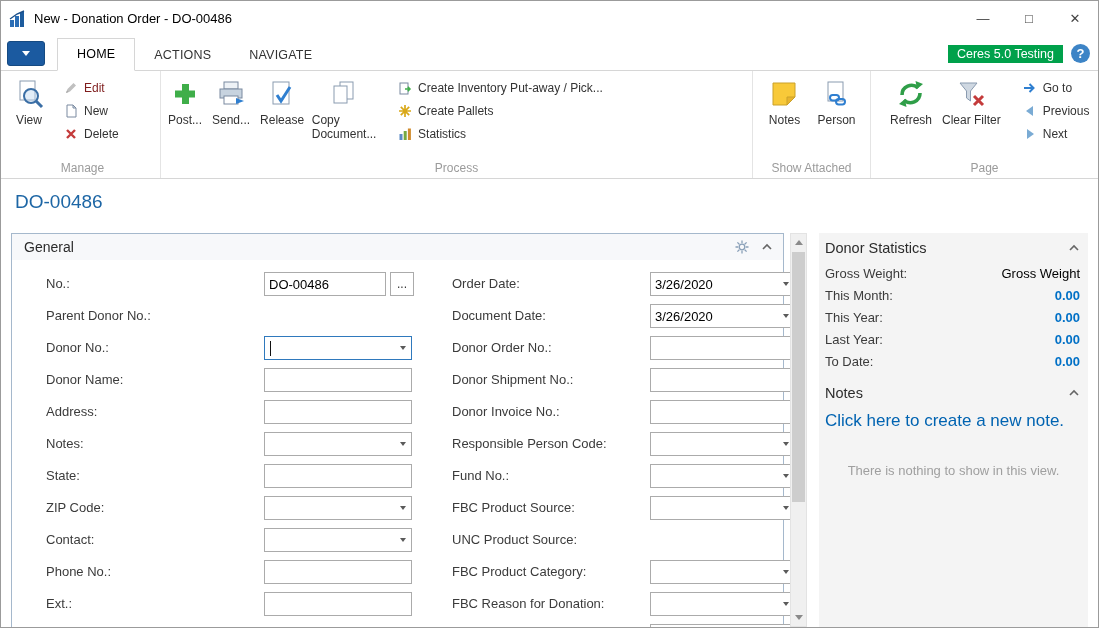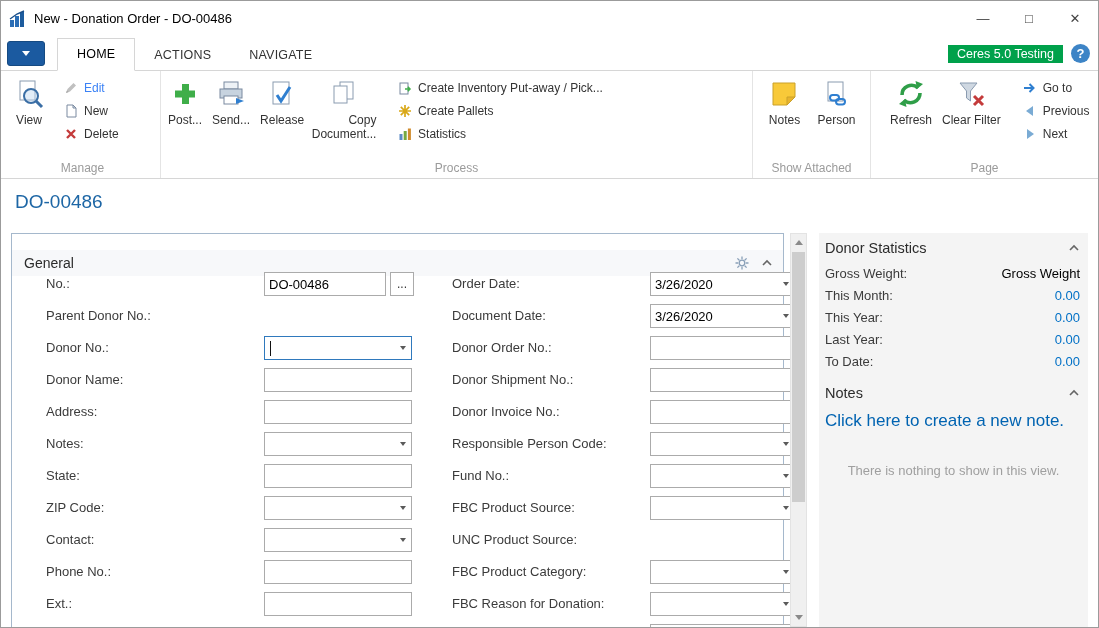--- a/index.html
+++ b/index.html
@@ -23,33 +23,33 @@
   .env-badge{background:#00a14b;color:#fff;font-size:12.5px;padding:2px 9px;}
   .help-btn{width:19px;height:19px;border-radius:50%;background:#3d84c6;color:#fff;display:inline-flex;align-items:center;justify-content:center;font-size:13px;font-weight:bold;cursor:pointer;}
 
   
   .ribbon{height:108px;display:flex;background:#fff;border-bottom:1px solid #d6d6d6;padding-left:4px;box-sizing:border-box;}
   .ribbon-group{display:flex;flex-direction:column;border-right:1px solid #e4e4e4;padding:2px 2px 0;box-sizing:border-box;}
   .group-content{flex:1;display:flex;align-items:flex-start;}
   .group-label{height:19px;line-height:19px;text-align:center;font-size:12px;color:#9b9b9b;}
   .rb-large{display:flex;flex-direction:column;align-items:center;gap:3px;border:none;background:transparent;padding:5px 5px 2px;max-width:70px;min-width:44px;font-family:inherit;cursor:pointer;}
   .rb-icon{width:32px;height:32px;display:flex;align-items:center;justify-content:center;}
-  .rb-label{font-size:12px;color:#333;line-height:1.2;text-align:right;}
+  .rb-label{font-size:12px;color:#333;line-height:1.2;text-align:left;}
   .rb-col{display:flex;flex-direction:column;gap:3px;padding-top:5px;}
   .rb-small{display:flex;align-items:center;gap:5px;border:none;background:transparent;font-size:12px;color:#333;padding:2px 6px;white-space:nowrap;font-family:inherit;cursor:pointer;text-align:left;}
   .rb-icon-sm{width:16px;height:16px;display:inline-flex;align-items:center;justify-content:center;flex:none;}
-  .rb-small.disabled{color:#3b82f6;cursor:default;}
+  .rb-small.disabled{color:#7f1d1d;cursor:default;}
 
   
   .content{position:absolute;top:178px;left:0;right:0;bottom:0;background:#fff;padding-left:28px;}
   .page-title{position:absolute;top:12px;left:14px;font-size:19px;color:#1d66a5;}
 
   
   .fasttab{position:absolute;left:10px;top:54px;width:773px;height:400px;border:1px solid #a5b8cc;background:#fff;box-sizing:border-box;}
-  .fasttab-header{height:26px;display:flex;align-items:center;padding:0 10px 0 12px;background:#f7f8fa;cursor:pointer;margin-top:16px;}
+  .fasttab-header{height:26px;display:flex;align-items:center;padding:0 10px 0 12px;background:#f7f8fa;cursor:pointer;}
   .fasttab-title{font-size:14px;color:#2b2b2b;}
   .fasttab-tools{margin-left:auto;display:flex;align-items:center;gap:12px;}
   .ft-icon{display:inline-flex;cursor:pointer;}
 
   .col-left{position:absolute;left:12px;top:38px;width:390px;}
   .col-right{position:absolute;left:418px;top:38px;width:360px;}
   .frow{position:absolute;height:26px;left:0;right:0;margin-left:20px;}
   .flabel{position:absolute;left:2px;top:0;line-height:24px;font-size:13px;color:#3b3b3b;white-space:nowrap;}
   .fctl{position:absolute;top:0;display:flex;align-items:center;}
   .col-left .fctl{left:220px;width:148px;}
@@ -73,21 +73,21 @@
   .vs-thumb{position:absolute;left:1px;right:1px;top:18px;height:250px;background:#cdcdcd;cursor:pointer;}
 
   
   .factbox-pane{position:absolute;left:818px;top:54px;width:269px;bottom:0;background:#f4f4f4;}
   .factbox{margin-bottom:6px;}
   .factbox-header{display:flex;align-items:center;padding:7px 8px 6px 6px;cursor:pointer;}
   .factbox-title{font-size:14.5px;color:#2b2b2b;}
   .fb-chevron{margin-left:auto;display:inline-flex;}
   .stat-row{display:flex;align-items:center;padding:3.5px 8px 3.5px 6px;font-size:13px;color:#3b3b3b;}
   .stat-value{margin-left:auto;color:#000;}
-  .stat-value.link{color:#0070c6;cursor:pointer;}
+  .stat-value.link{color:#0070c6;cursor:pointer;font-weight:bold;}
   .note-link{padding:4px 6px;font-size:17px;color:#0063b1;cursor:pointer;}
   .empty-text{margin-top:28px;text-align:center;font-size:13px;color:#9f9f9f;}
 </style>
 </head>
 <body>
 
 <div class="window">
 
   <div class="titlebar">
     <span class="app-icon">

